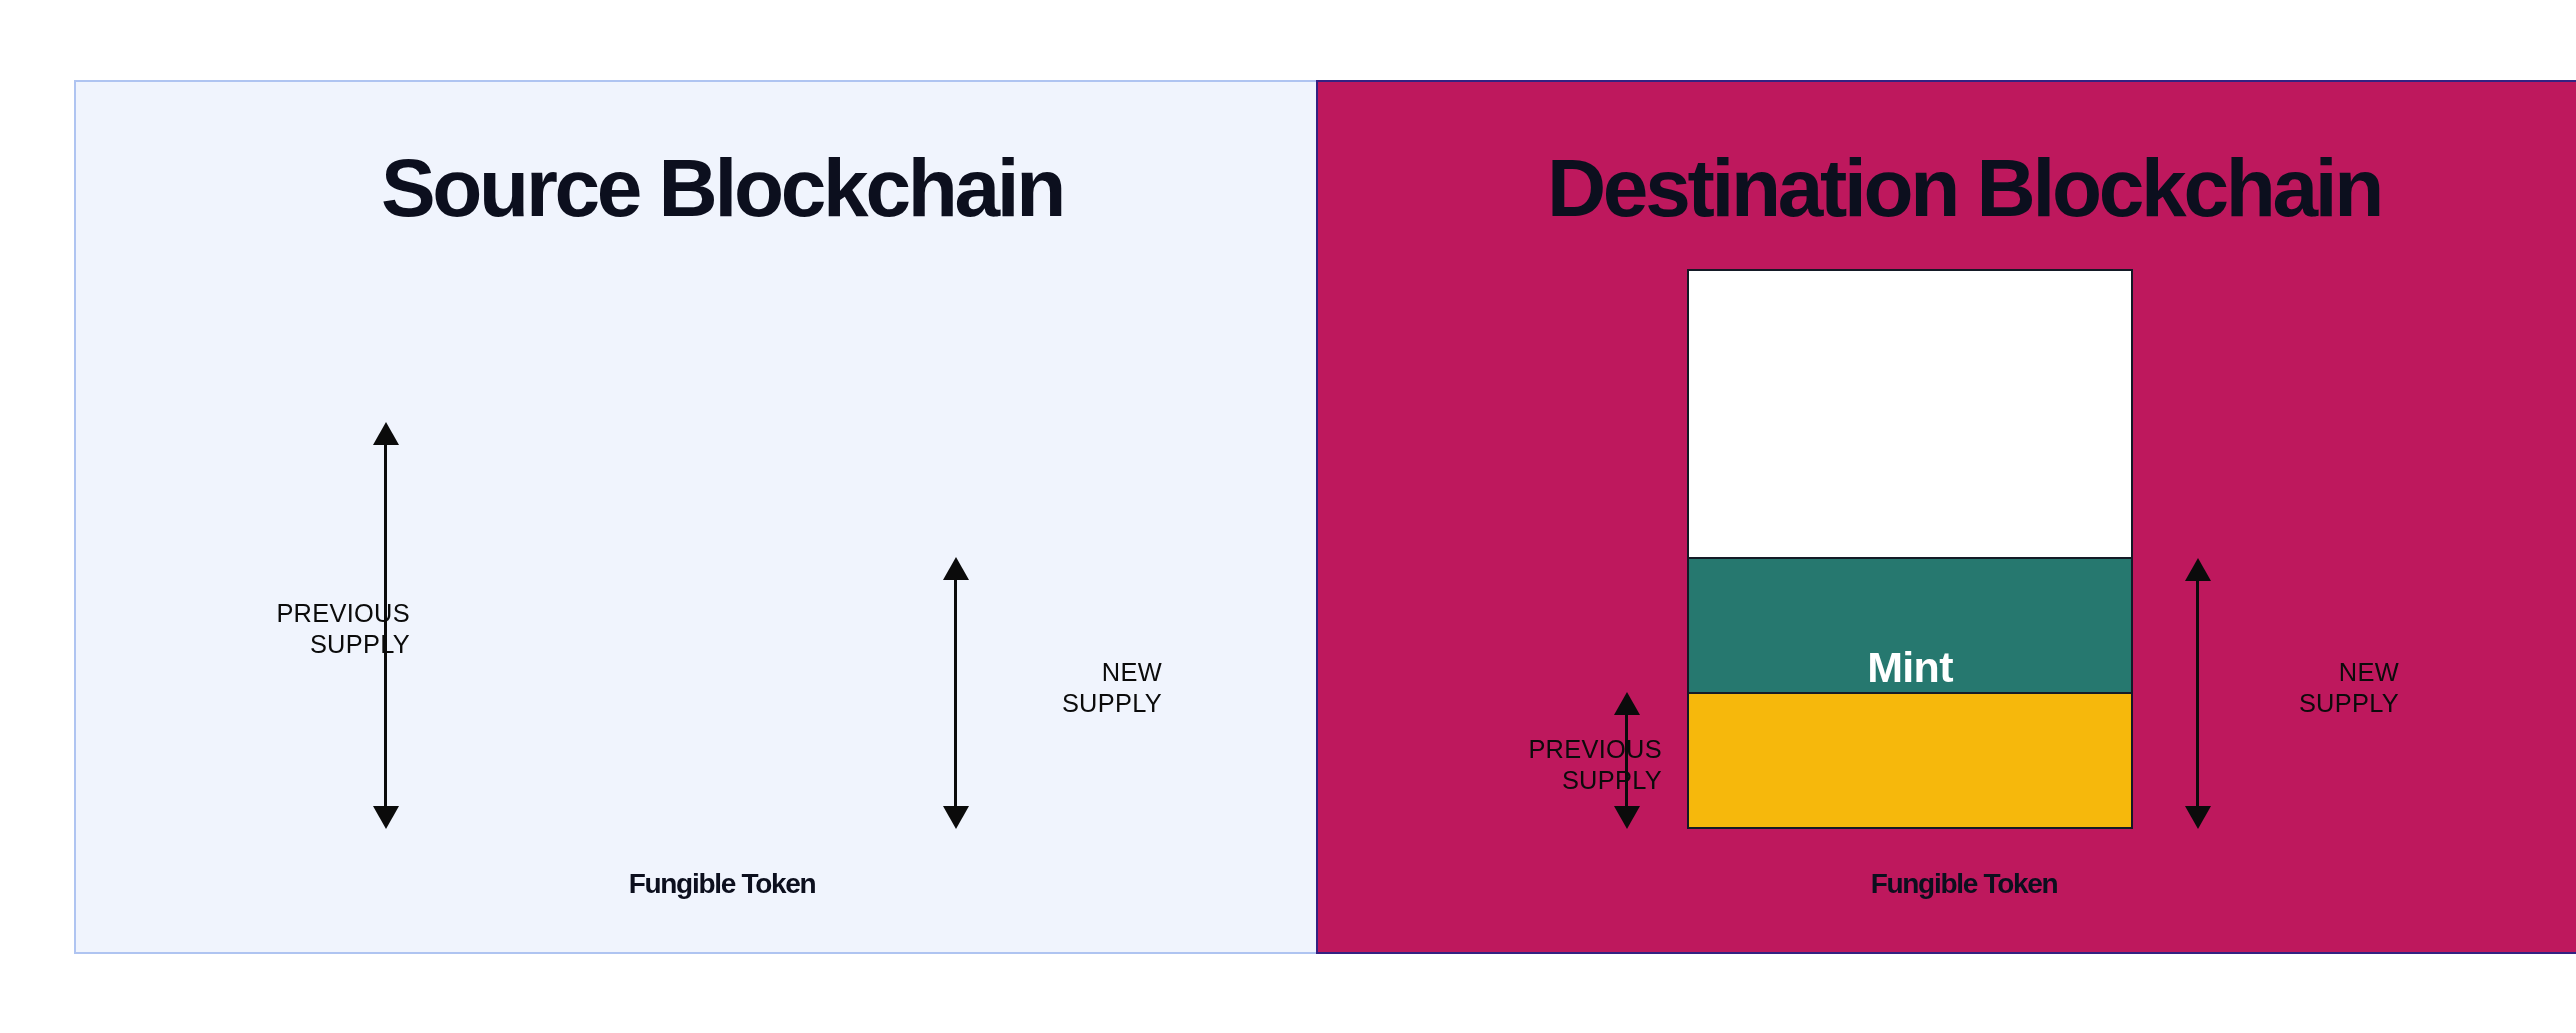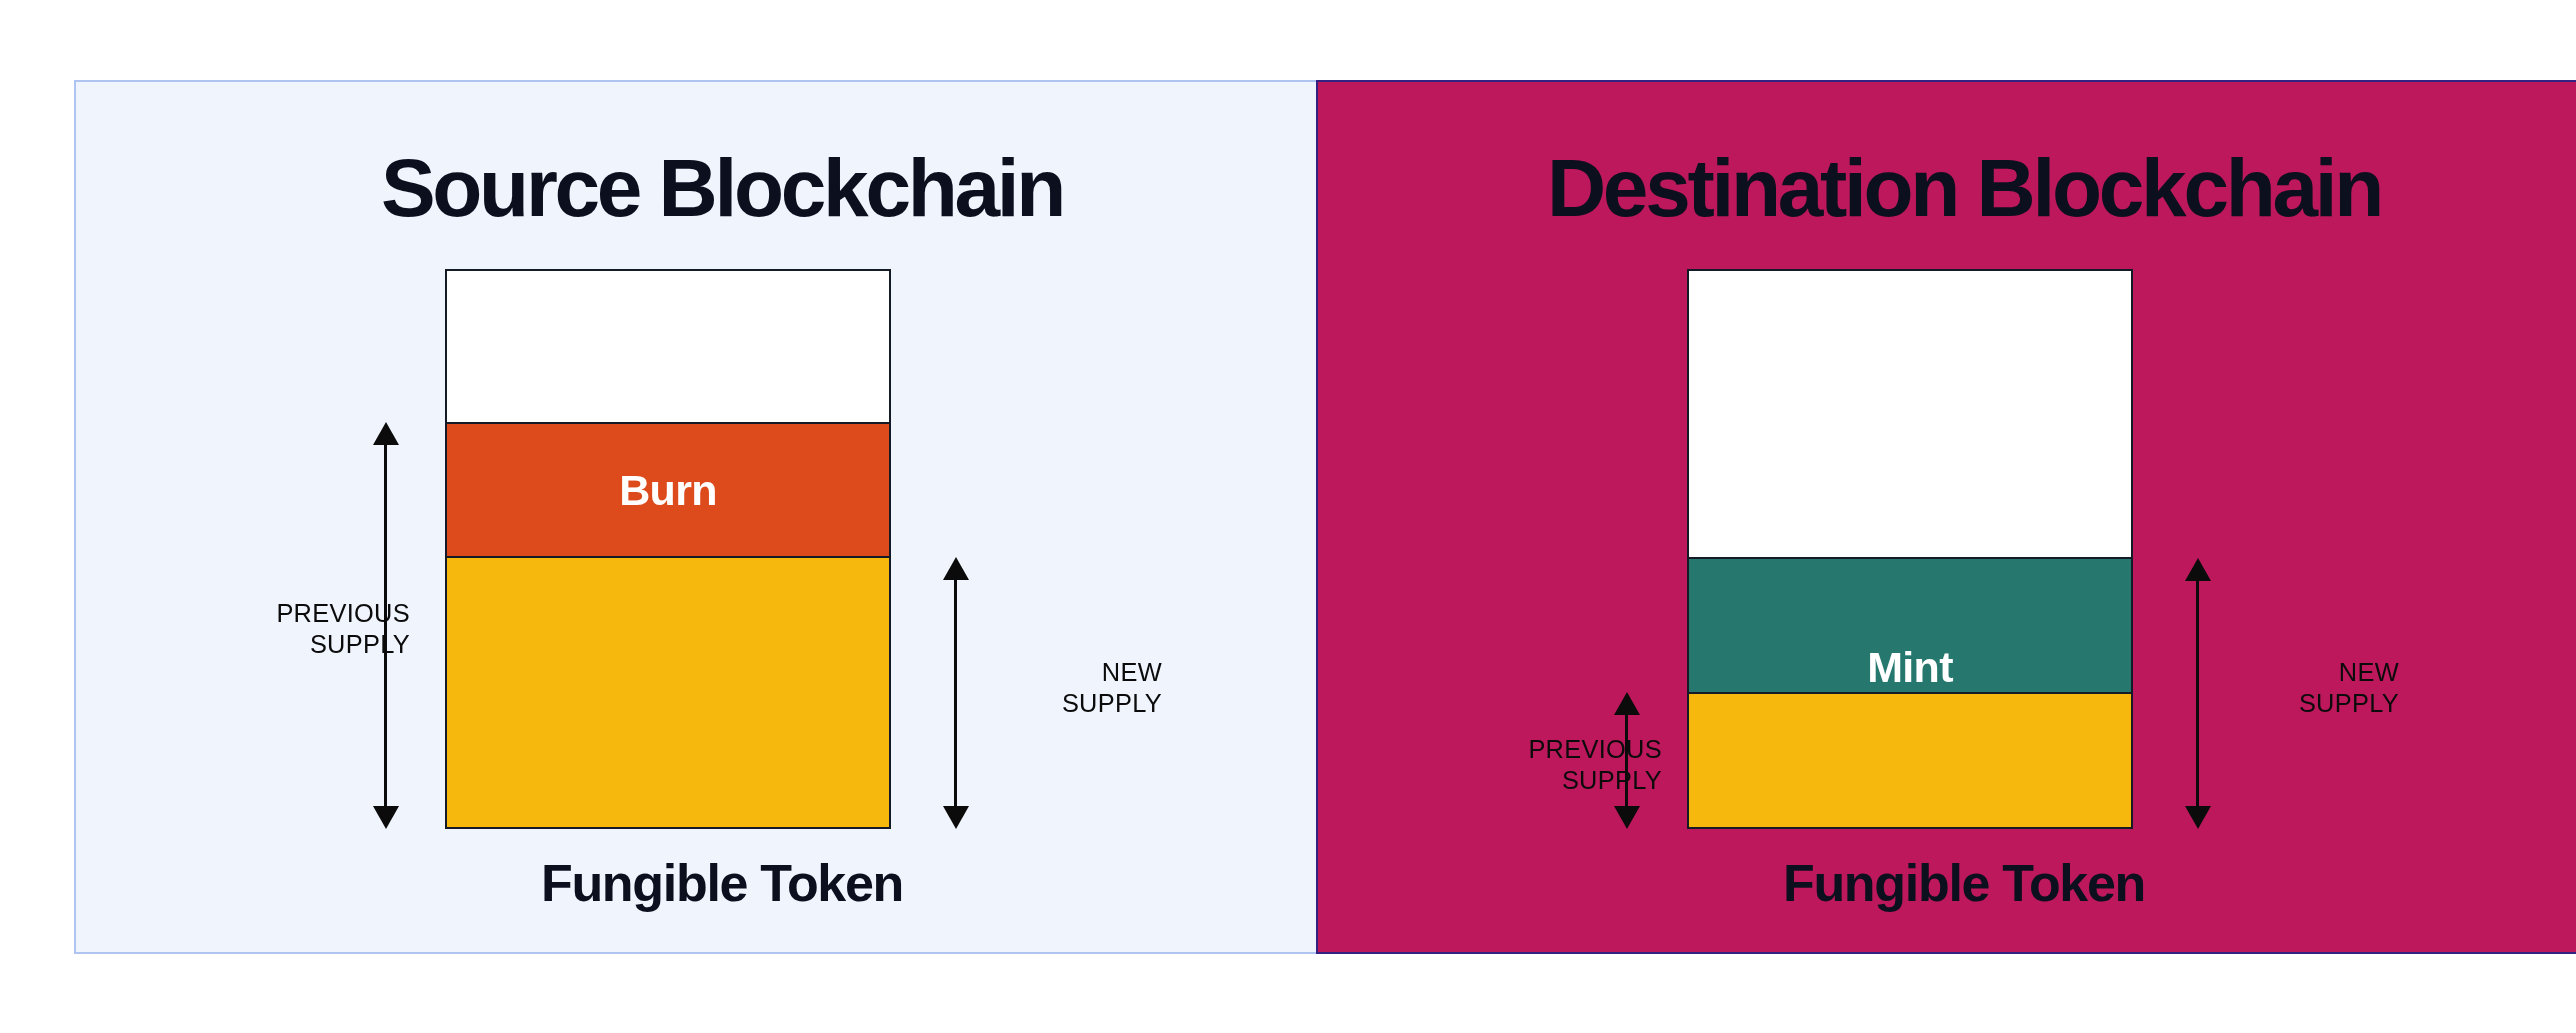--- a/index.html
+++ b/index.html
@@ -33,21 +33,21 @@
   .varrow .head-up   { width:0; height:0; border-left:13.7px solid transparent;
                        border-right:13.7px solid transparent; border-bottom:23.5px solid #0b0b0b; }
   .varrow .head-down { width:0; height:0; border-left:13.7px solid transparent;
                        border-right:13.7px solid transparent; border-top:23.5px solid #0b0b0b; }
   .varrow .shaft { flex:1; width:2.6px; background:#0b0b0b; }
 
   .supply-label { position:absolute; width:261px; text-align:right; font-size:25.4px;
                   line-height:31px; font-weight:400; letter-spacing:0.3px; color:#0b0b0b; }
 
   .footer-label { position:absolute; top:780px; left:0; width:100%; text-align:center;
-                  font-size:52px; line-height:43px; font-weight:700; letter-spacing:-1.3px;
+                  font-size:28px; line-height:43px; font-weight:700; letter-spacing:-1.3px;
                   color:#0c0f1e; }
 
   
   .source .arrow-prev { left:296px; top:340px; height:407px; }
   .source .label-prev { left:73px; top:516px; }
   .source .arrow-new  { left:866px; top:475px; height:272px; }
   .source .label-new  { left:825px; top:575px; }
 
   
   .dest .arrow-prev { left:295px; top:610px; height:137px; }
@@ -57,27 +57,20 @@
 </style>
 </head>
 <body>
 
 <div class="canvas">
 
   <div class="panel source" style="background-color: rgb(240, 244, 253); border-color: rgb(175, 196, 241);">
 
     <div class="panel-title">Source Blockchain</div>
 
-    <div class="token-bar" style="border-color: rgb(20, 26, 38);">
-      <div class="seg seg-1" style="background-color: rgb(255, 255, 255);"></div>
-      <div class="seg seg-2" style="background-color: rgb(221, 75, 28);">
-        <span class="seg-label" style="color: rgb(255, 255, 255);">Burn</span>
-      </div>
-      <div class="seg seg-3" style="background-color: rgb(246, 184, 12);"></div>
-    </div>
 
     <div class="varrow arrow-prev">
       <div class="head-up"></div>
       <div class="shaft"></div>
       <div class="head-down"></div>
     </div>
     <div class="supply-label label-prev">
       <div>PREVIOUS</div>
       <div>SUPPLY</div>
     </div>

